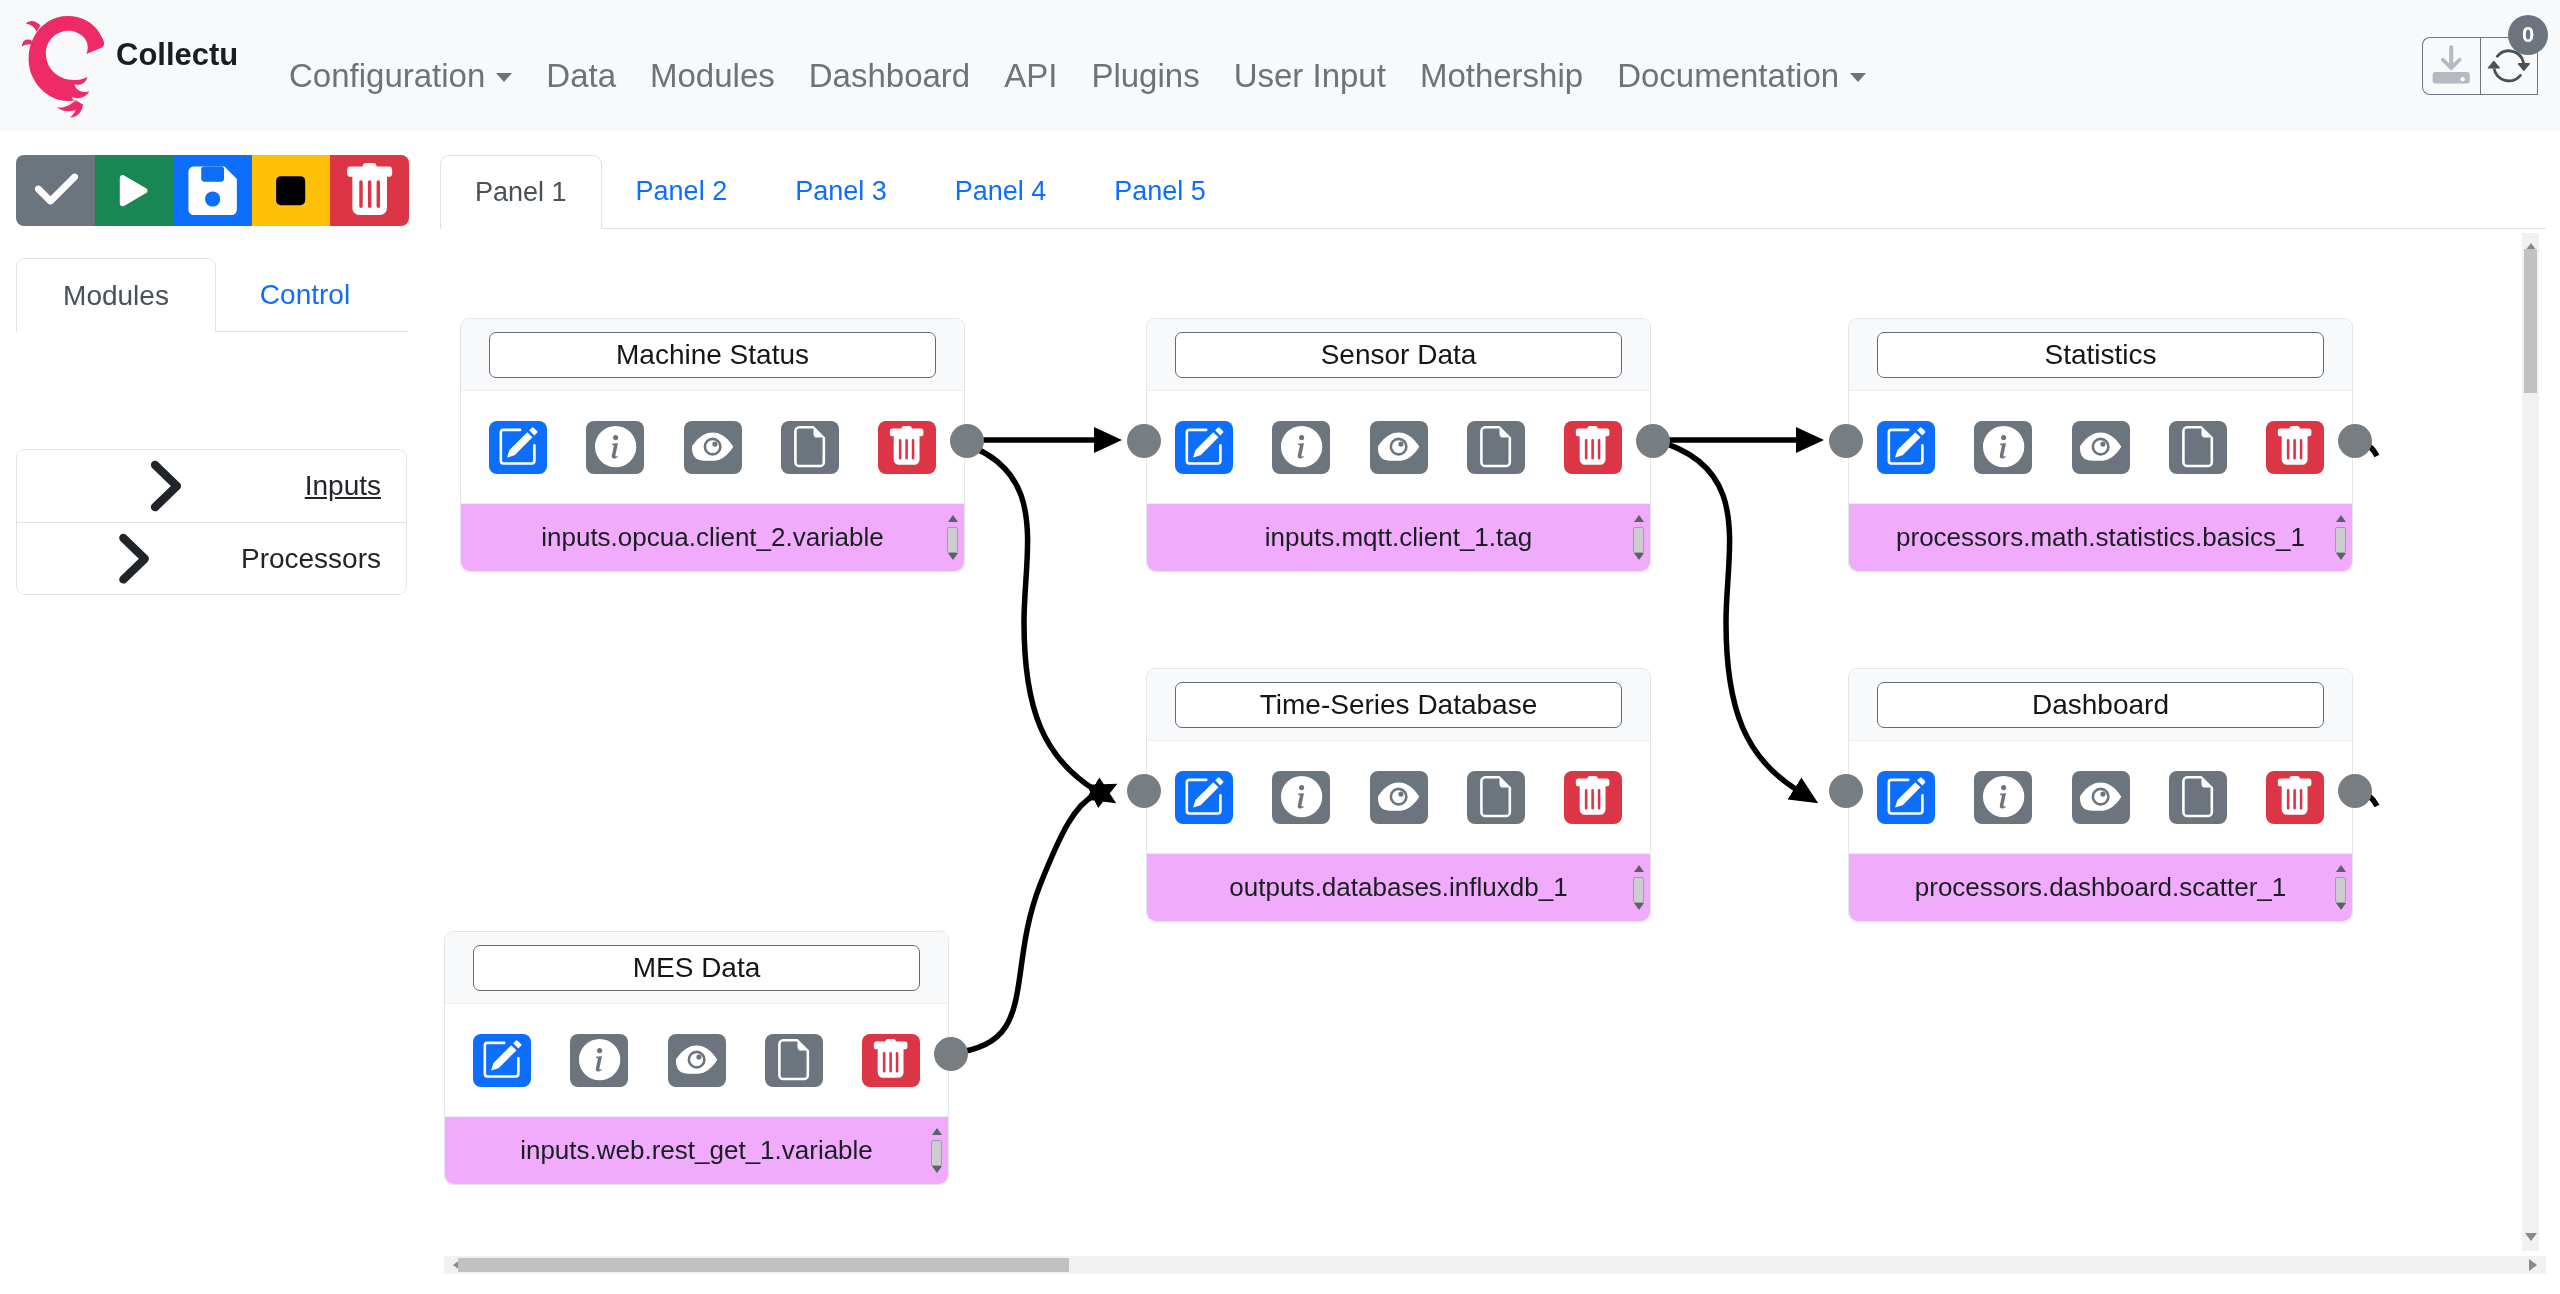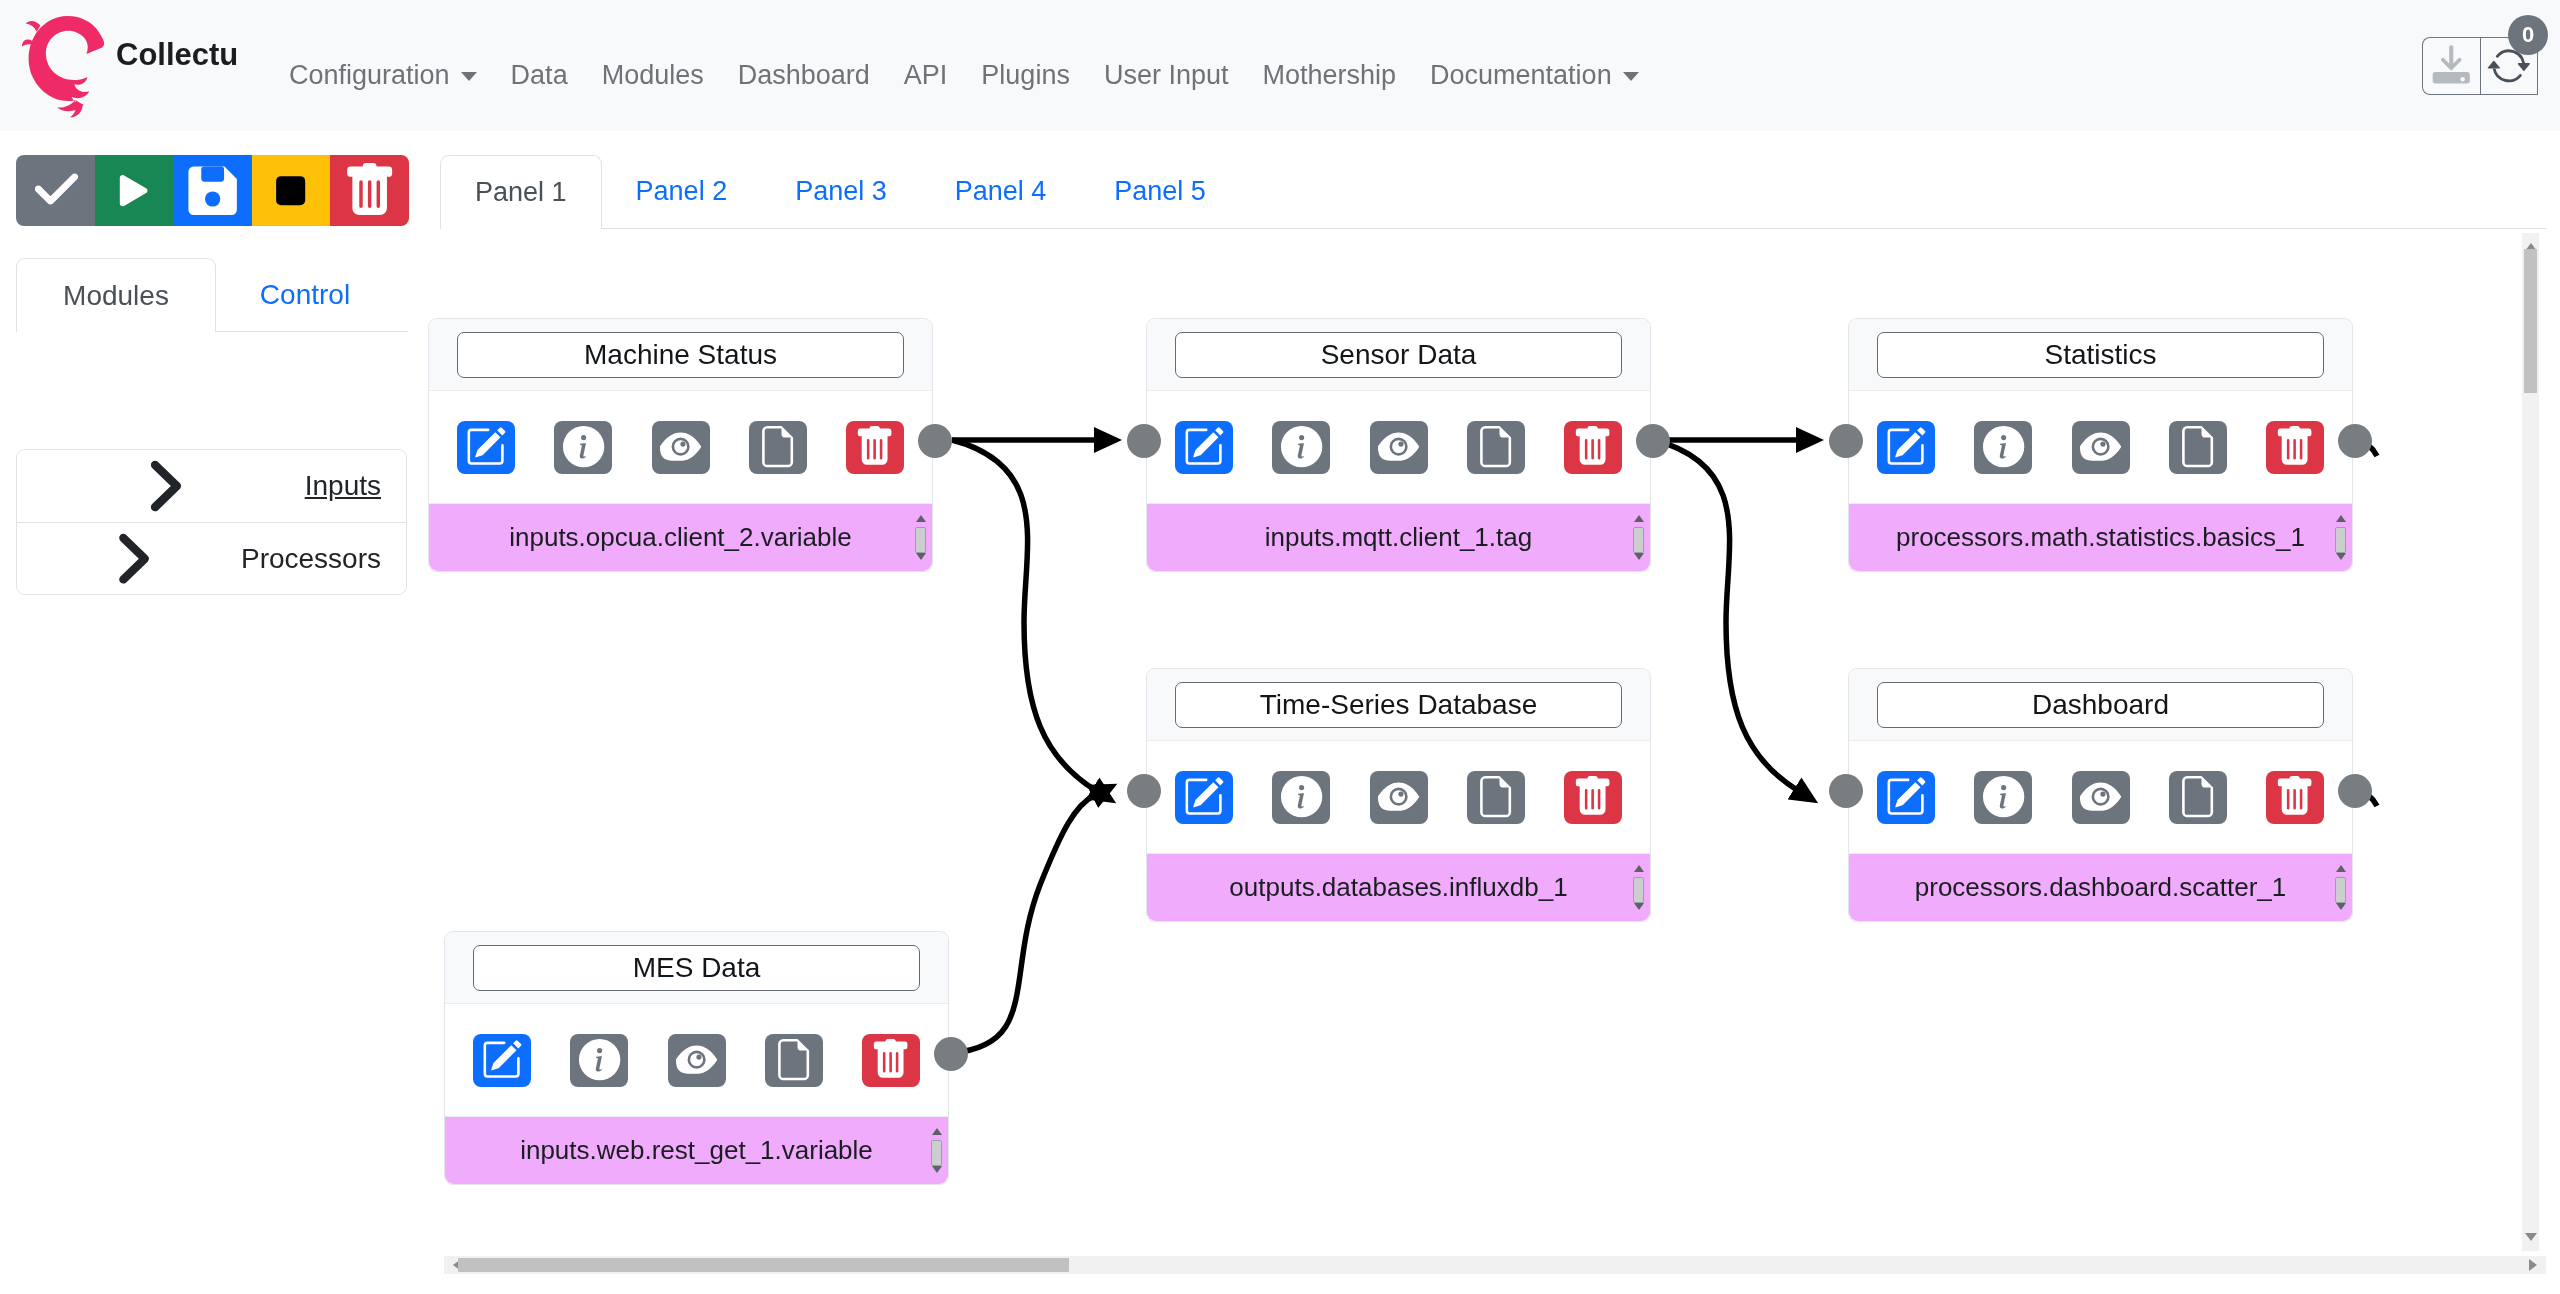--- a/index.html
+++ b/index.html
@@ -6,21 +6,21 @@
   html,body { width:2560px; height:1294px; overflow:hidden; background:#fff;
     font-family:"Liberation Sans", sans-serif; }
   #app { position:relative; width:2560px; height:1294px; }
 
   
   .navbar { position:absolute; left:0; top:0; width:2560px; height:131px;
     background:#f8f9fa; display:flex; align-items:center; z-index:5; }
   .brand-logo { position:absolute; left:22px; top:8px; width:92px; height:112px; z-index:6; }
   .brand-text { position:absolute; left:116px; top:37px; font-size:31px; font-weight:700; color:#1b1e21; }
   .nav-menu { position:absolute; left:272px; top:0; height:131px; display:flex; align-items:center; }
-  .nav-link { font-size:27px; color:#6e7379; padding:0 17px; text-decoration:none; white-space:nowrap; cursor:pointer;margin-top:20px; }
+  .nav-link { font-size:33px; color:#6e7379; padding:0 17px; text-decoration:none; white-space:nowrap; cursor:pointer;margin-top:20px; }
   .caret { display:inline-block; width:0; height:0; margin-left:11px; vertical-align:middle;
     border-left:8px solid transparent; border-right:8px solid transparent; border-top:9px solid #6e7379; }
   .nav-actions { position:absolute; right:22px; top:37px; display:flex; }
   .nav-action-btn { width:58px; height:58px; background:transparent; border:1px solid #6c757d;
     display:flex; align-items:center; justify-content:center; cursor:pointer; }
   .nav-action-btn:first-child { border-radius:8px 0 0 8px; border-right:none; }
   .nav-action-btn:last-child { border-radius:0 8px 8px 0; }
   .nav-action-btn svg { width:34px; height:34px; }
   .badge { position:absolute; top:-22px; right:-10px; width:40px; height:40px; border-radius:50%;
     background:#6c757d; color:#fff; font-size:22px; font-weight:700;
@@ -231,21 +231,21 @@
 
   <div class="panel-tabs">
       <div class="panel-tab active">Panel 1</div>
       <div class="panel-tab">Panel 2</div>
       <div class="panel-tab">Panel 3</div>
       <div class="panel-tab">Panel 4</div>
       <div class="panel-tab">Panel 5</div>
     </div>
 
   <div id="nodes">
-  <div class="node" style="left: 428px; top: 318px;">
+  <div class="node" style="left: 460px; top: 318px;">
     <div class="node-header">
       <input class="node-title" value="Machine Status" style="">
     </div>
     <div class="node-body">
           <button class="node-btn" style="background: rgb(13, 110, 253);">
             <span style="display: inline-flex; width: 100%; height: 100%; align-items: center; justify-content: center;">
               <svg viewBox="0 0 16 16" fill="#fff" style="width: 78%; height: 78%;">
                 <path d="M15.502 1.94a.5.5 0 0 1 0 .706L14.459 3.69l-2-2L13.502.646a.5.5 0 0 1 .707 0l1.293 1.293zm-1.75 2.456-2-2L4.939 9.21a.5.5 0 0 0-.121.196l-.805 2.414a.25.25 0 0 0 .316.316l2.414-.805a.5.5 0 0 0 .196-.12l6.813-6.814z"></path>
                 <path d="M1 13.5A1.5 1.5 0 0 0 2.5 15h11a1.5 1.5 0 0 0 1.5-1.5v-6a.5.5 0 0 0-1 0v6a.5.5 0 0 1-.5.5h-11a.5.5 0 0 1-.5-.5v-11a.5.5 0 0 1 .5-.5H9a.5.5 0 0 0 0-1H2.5A1.5 1.5 0 0 0 1 2.5v11z"></path>
               </svg>

